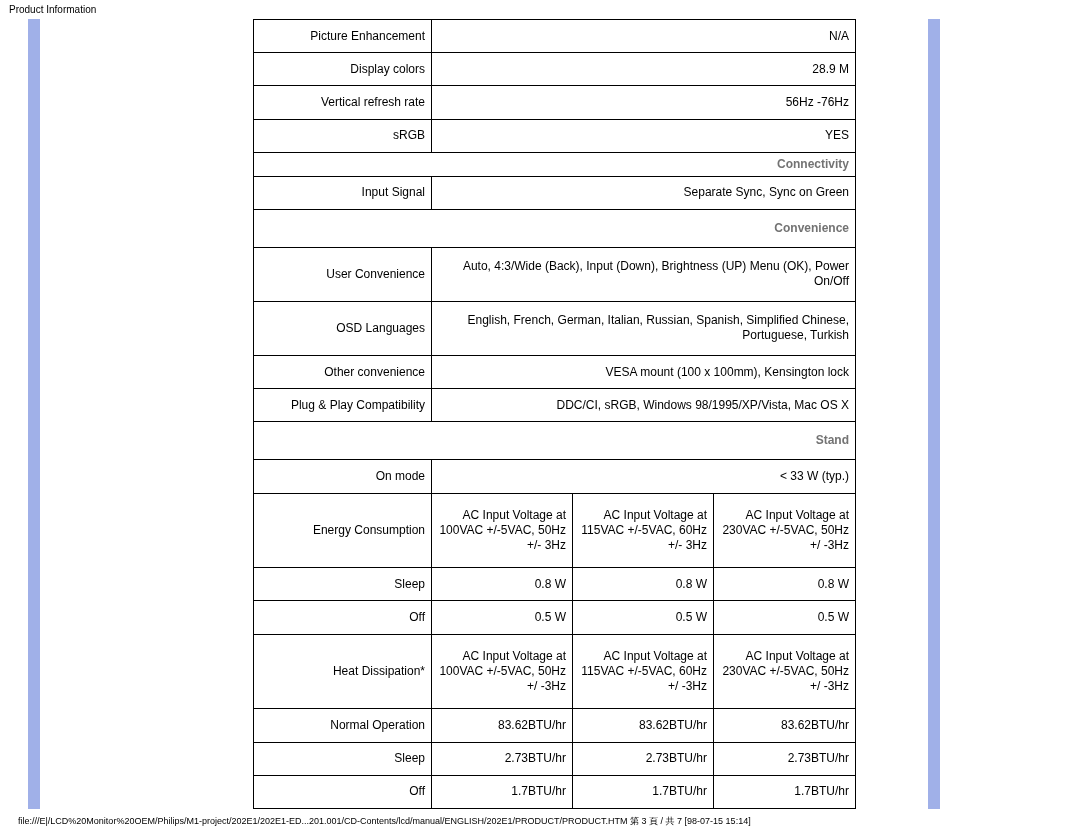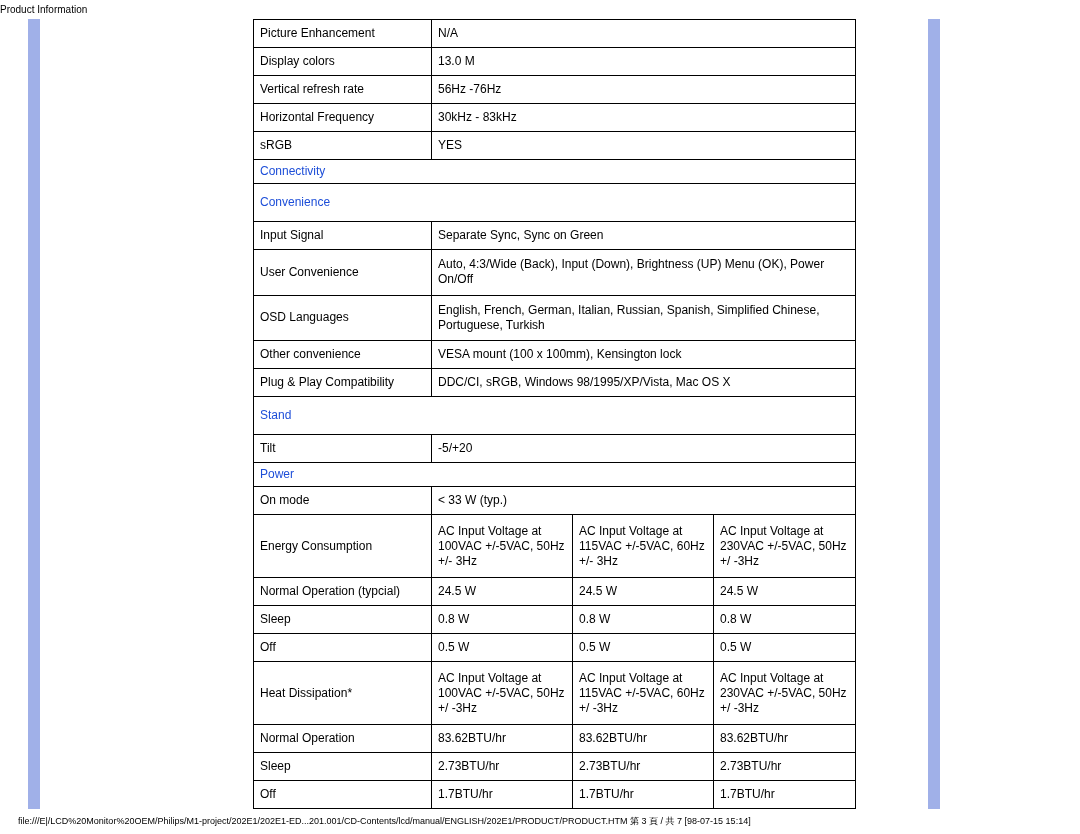--- a/index.html
+++ b/index.html
@@ -5,21 +5,21 @@
   * { box-sizing: border-box; }
   body {
     margin: 0;
     font-family: Arial, sans-serif;
     font-size: 12px;
     color: #000;
     background: #fff;
   }
   .page-title {
     font-size: 10px;
-    padding: 4px 0;
+    padding: 4px 9px;
   }
   .layout {
     display: flex;
     padding: 0;
   }
   .side-bar {
     width: 12px;
     background: #a0b0e8;
     margin: 0 18px 0 28px;
     align-self: stretch;
@@ -28,37 +28,38 @@
   .side-bar.right {
     margin: 0 140px 0 18px;
   }
   .gap-left {
     width: 195px;
   }
   .content {
     flex: 1;
     display: flex;
     justify-content: flex-start;
+    text-align: right;
   }
   table.spec {
     border-collapse: collapse;
     width: 602px;
     table-layout: fixed;
   }
   table.spec td {
     border: 1px solid #000;
     padding: 4px 6px;
     vertical-align: middle;
     font-size: 12px;
     line-height: 1.25;
     background: #fff;
   }
   td.section-head {
-    color: #1d4ed8;
-    font-weight: normal;
+    color: #737373;
+    font-weight: bold;
     height: 38px;
     vertical-align: top;
     padding-top: 4px;
   }
   td.label { width: 178px; }
   .footer-path {
     font-size: 9px;
     padding: 6px 19px 2px 18px;
     color: #000;
   }
@@ -81,45 +82,41 @@
         <col style="width:142px">
       </colgroup>
 
       <tbody>
           <tr>
             <td class="label">Picture Enhancement</td>
             <td colspan="3">N/A</td>
           </tr>
       <tr>
             <td class="label">Display colors</td>
-            <td colspan="3">13.0 M</td>
+            <td colspan="3">28.9 M</td>
           </tr>
       <tr>
             <td class="label">Vertical refresh rate</td>
             <td colspan="3">56Hz -76Hz</td>
-          </tr>
-      <tr>
-            <td class="label">Horizontal Frequency</td>
-            <td colspan="3">30kHz - 83kHz</td>
           </tr>
       <tr>
             <td class="label">sRGB</td>
             <td colspan="3">YES</td>
           </tr>
 
       <tr>
             <td colspan="4" class="section-head" style="height:22px">Connectivity</td>
           </tr>
       <tr>
-            <td colspan="4" class="section-head">Convenience</td>
+            <td class="label">Input Signal</td>
+            <td colspan="3">Separate Sync, Sync on Green</td>
           </tr>
 
       <tr>
-            <td class="label">Input Signal</td>
-            <td colspan="3">Separate Sync, Sync on Green</td>
+            <td colspan="4" class="section-head">Convenience</td>
           </tr>
       <tr>
             <td class="label">User Convenience</td>
             <td colspan="3">Auto, 4:3/Wide (Back), Input (Down), Brightness (UP) Menu (OK), Power On/Off</td>
           </tr>
       <tr>
             <td class="label">OSD Languages</td>
             <td colspan="3">English, French, German, Italian, Russian, Spanish, Simplified Chinese, Portuguese, Turkish</td>
           </tr>
       <tr>
@@ -127,45 +124,32 @@
             <td colspan="3">VESA mount (100 x 100mm), Kensington lock</td>
           </tr>
       <tr>
             <td class="label">Plug &amp; Play Compatibility</td>
             <td colspan="3">DDC/CI, sRGB, Windows 98/1995/XP/Vista, Mac OS X</td>
           </tr>
 
       <tr>
             <td colspan="4" class="section-head">Stand</td>
           </tr>
-      <tr>
-            <td class="label">Tilt</td>
-            <td colspan="3">-5/+20</td>
-          </tr>
 
-      <tr>
-            <td colspan="4" class="section-head" style="height:22px">Power</td>
-          </tr>
       <tr>
             <td class="label">On mode</td>
             <td colspan="3">&lt; 33 W (typ.)</td>
           </tr>
 
       <tr>
         <td class="label">Energy Consumption</td>
         <td>AC Input Voltage at 100VAC +/-5VAC, 50Hz +/- 3Hz</td>
         <td>AC Input Voltage at 115VAC +/-5VAC, 60Hz +/- 3Hz</td>
         <td>AC Input Voltage at 230VAC +/-5VAC, 50Hz +/ -3Hz</td>
       </tr>
-      <tr>
-            <td class="label">Normal Operation (typcial)</td>
-            <td>24.5 W</td>
-            <td>24.5 W</td>
-            <td>24.5 W</td>
-          </tr>
       <tr>
             <td class="label">Sleep</td>
             <td>0.8 W</td>
             <td>0.8 W</td>
             <td>0.8 W</td>
           </tr>
       <tr>
             <td class="label">Off</td>
             <td>0.5 W</td>
             <td>0.5 W</td>

